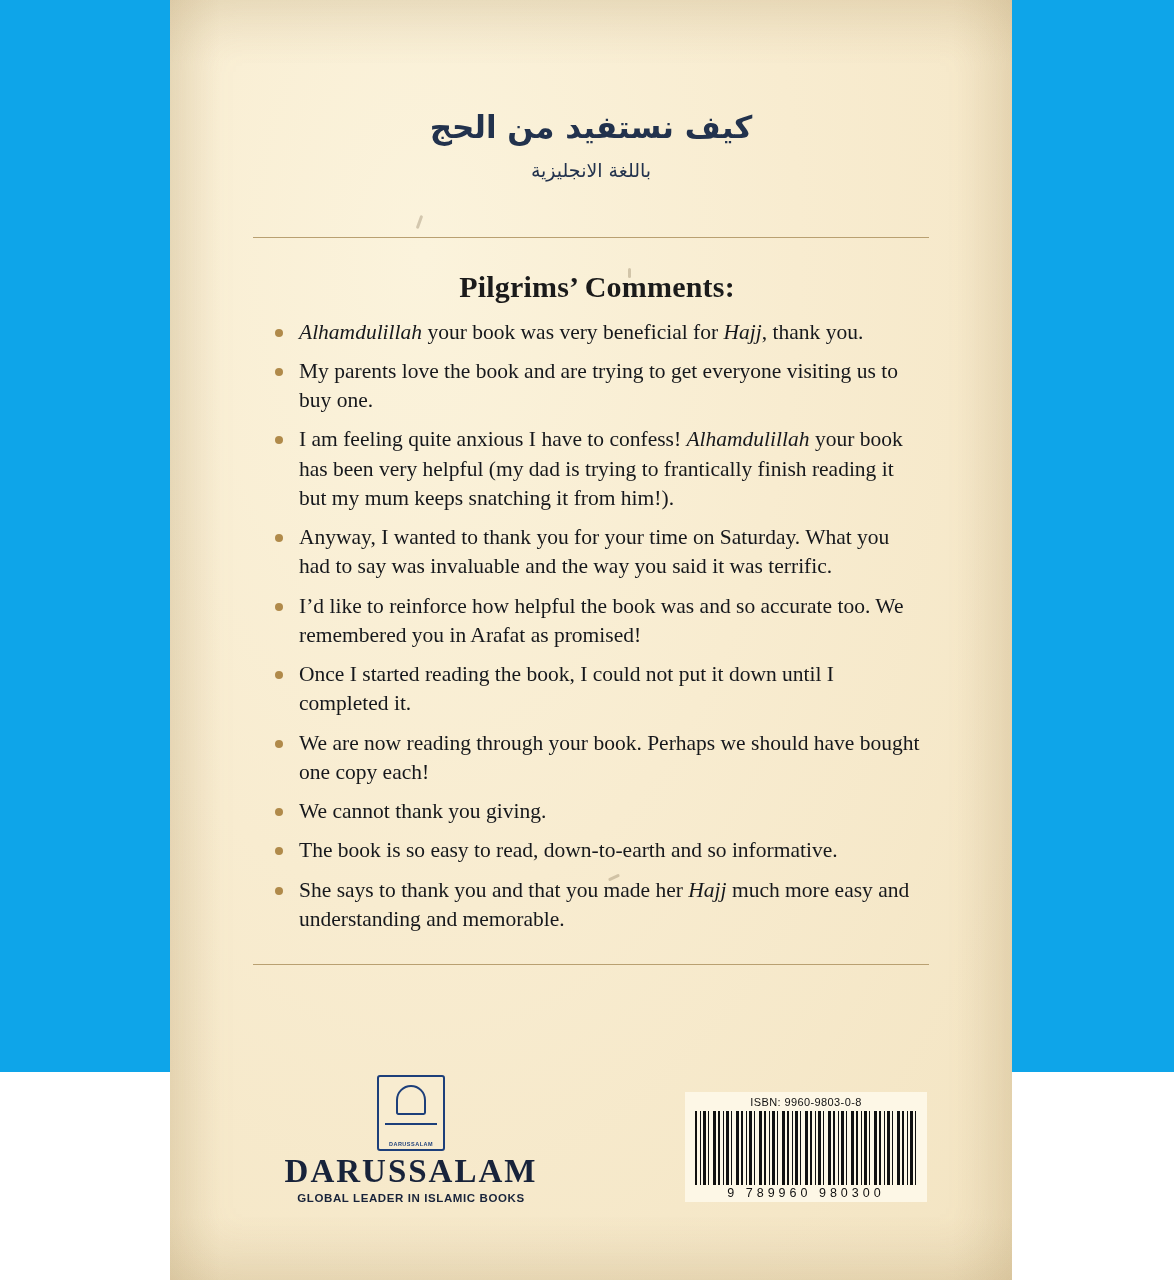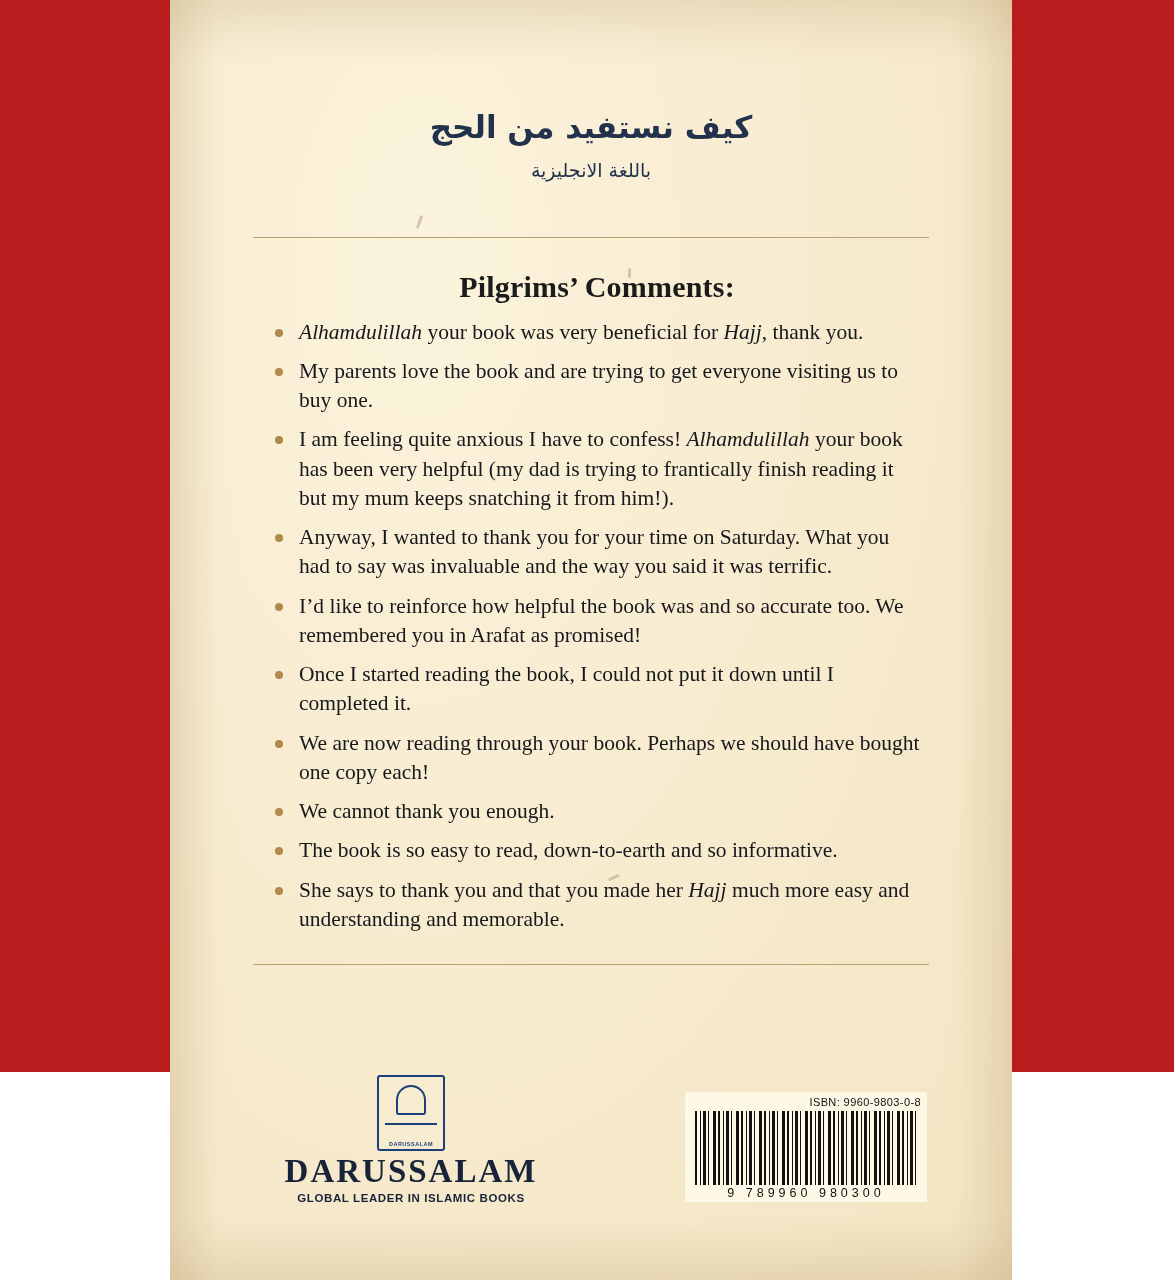--- a/index.html
+++ b/index.html
@@ -11,21 +11,21 @@
     width: 1174px;
     height: 1280px;
     font-family: "Liberation Serif", serif;
     overflow: hidden;
   }
 
   .page {
     position: relative;
     width: 1174px;
     height: 1072px;
-    background: #b91c1c;
+    background: #0ea5e9;
   }
 
   
   .cover {
     position: absolute;
     left: 170px;
     top: 0px;
     width: 842px;
     height: 1280px;
     background:
@@ -193,21 +193,21 @@
     right: 10px;
     bottom: 2px;
     width: 230px;
     background: #fdf7e6;
     padding: 4px 6px 2px 6px;
   }
   .isbn-text {
     font-family: "Liberation Sans", sans-serif;
     font-size: 11px;
     letter-spacing: 0.4px;
-    text-align: right;
+    text-align: center;
     color: #111;
     margin-bottom: 3px;
   }
   .bars {
     height: 74px;
     background-image: repeating-linear-gradient(
       to right,
       #111 0px, #111 2px, transparent 2px, transparent 5px,
       #111 5px, #111 6px, transparent 6px, transparent 8px,
       #111 8px, #111 11px, transparent 11px, transparent 13px,
@@ -254,21 +254,21 @@
       <div class="section-title">Pilgrims’ Comments:</div>
 
       <ul class="comments">
         <li><span class="bullet"></span><span><span class="it">Alhamdulillah</span> your book was very beneficial for <span class="it">Hajj</span>, thank you.</span></li>
         <li><span class="bullet"></span><span>My parents love the book and are trying to get everyone visiting us to buy one.</span></li>
         <li><span class="bullet"></span><span>I am feeling quite anxious I have to confess! <span class="it">Alhamdulillah</span> your book has been very helpful (my dad is trying to frantically finish reading it but my mum keeps snatching it from him!).</span></li>
         <li><span class="bullet"></span><span>Anyway, I wanted to thank you for your time on Saturday. What you had to say was invaluable and the way you said it was terrific.</span></li>
         <li><span class="bullet"></span><span>I’d like to reinforce how helpful the book was and so accurate too. We remembered you in Arafat as promised!</span></li>
         <li><span class="bullet"></span><span>Once I started reading the book, I could not put it down until I completed it.</span></li>
         <li><span class="bullet"></span><span>We are now reading through your book. Perhaps we should have bought one copy each!</span></li>
-        <li><span class="bullet"></span><span>We cannot thank you enough.</span></li>
+        <li><span class="bullet"></span><span>We cannot thank you giving.</span></li>
         <li><span class="bullet"></span><span>The book is so easy to read, down-to-earth and so informative.</span></li>
         <li><span class="bullet"></span><span>She says to thank you and that you made her <span class="it">Hajj</span> much more easy and understanding and memorable.</span></li>
       </ul>
 
       <div class="rule rule-bottom"></div>
     </div>
 
     <div class="footer">
 
       <div class="publisher">

